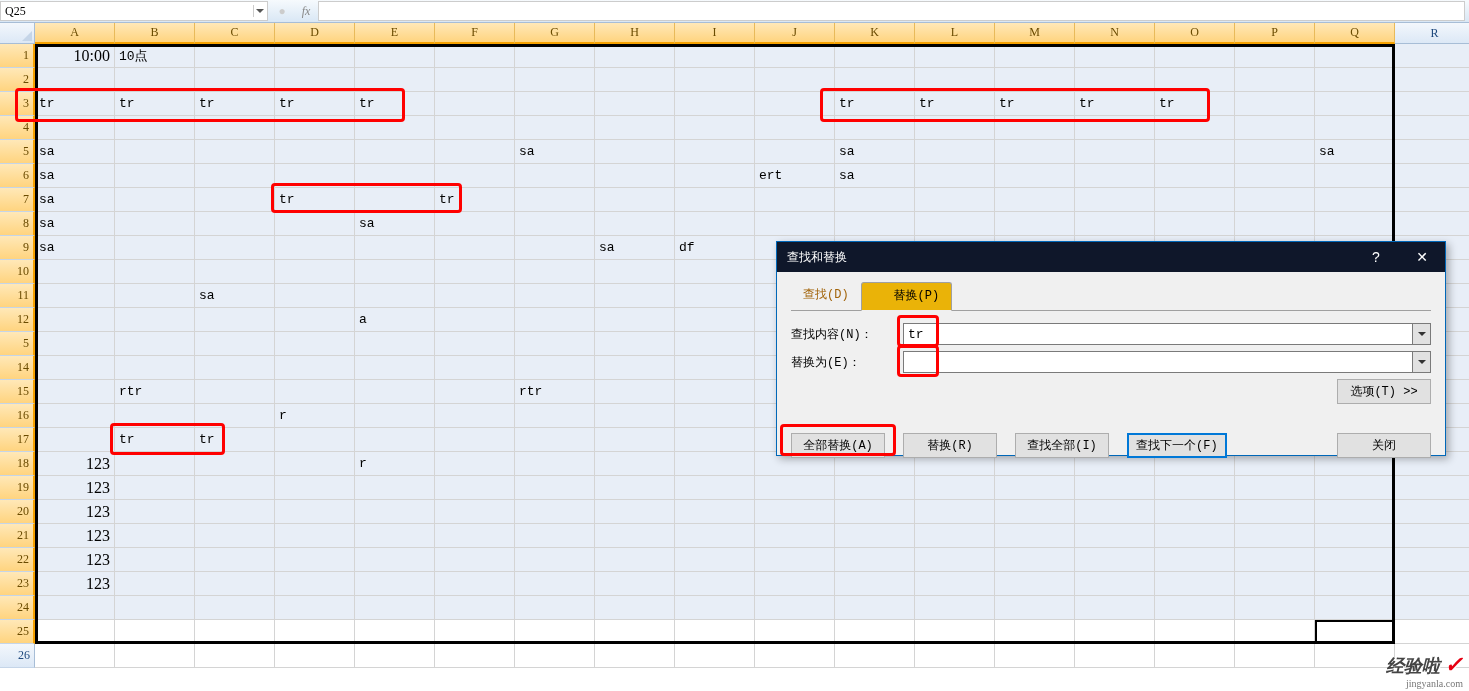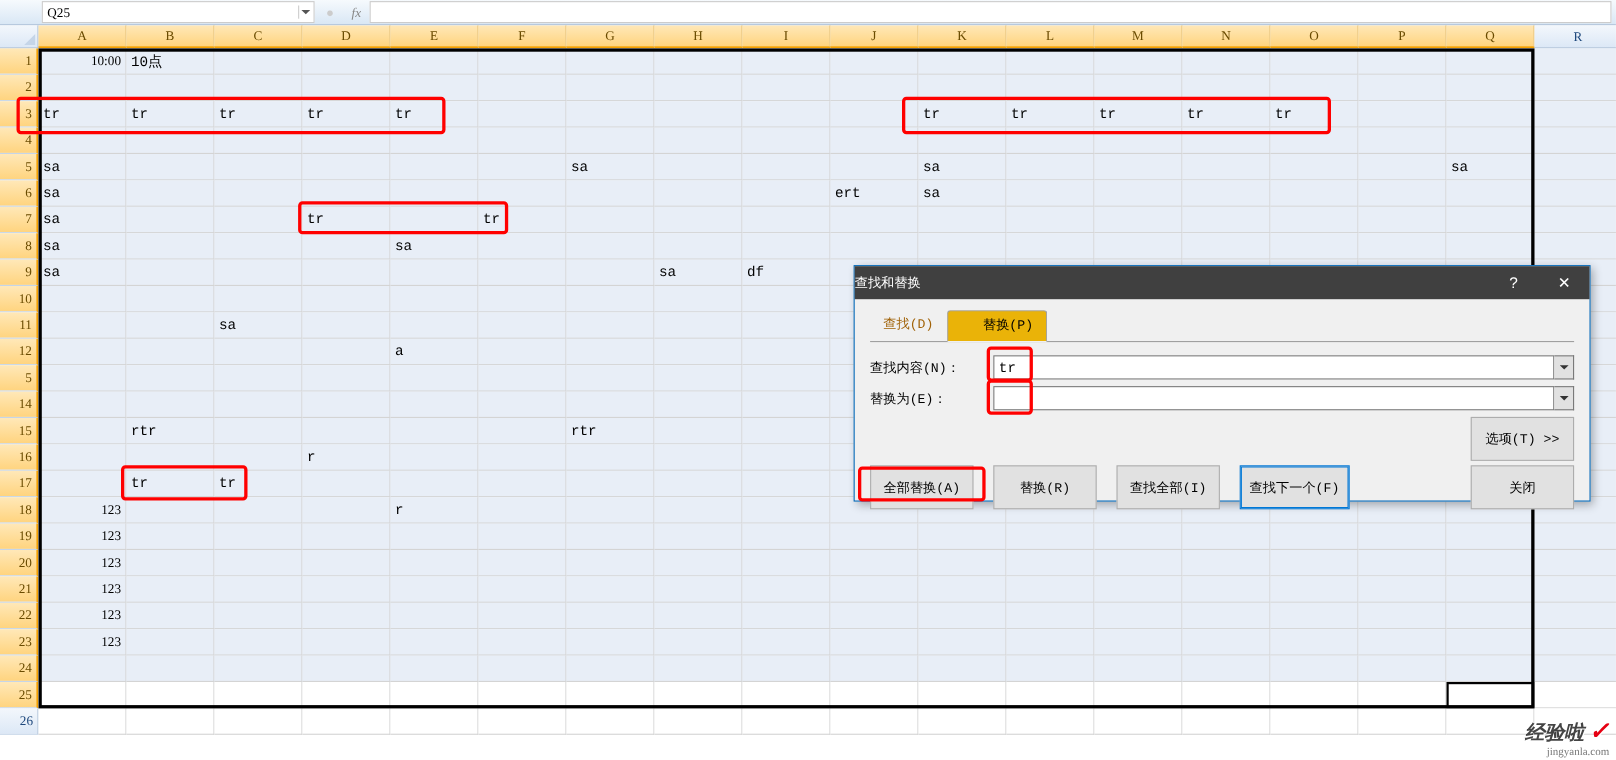--- a/index.html
+++ b/index.html
@@ -1,19 +1,19 @@
 <!DOCTYPE html>
 <html><head>
 <meta charset="utf-8">
 <style>
   * { box-sizing: border-box; margin: 0; padding: 0; }
   body { font-family: "Microsoft YaHei", Arial, sans-serif; font-size: 12px; background: #fff; overflow: hidden; width: 1469px; height: 691px; position: relative; }
   
   .formula-bar { height: 23px; background: linear-gradient(#f6fafd,#d9e7f5); border-bottom: 1px solid #a7bdd6; display: flex; align-items: center; }
-  .name-box { width: 248px; height: 20px; background: #fff; border: 1px solid #ccc; margin-left: 38px; padding: 0 4px; display: flex; align-items: center; font-family: Tahoma; position: relative; }
+  .name-box { width: 268px; height: 20px; background: #fff; border: 1px solid #ccc; padding: 0 4px; display: flex; align-items: center; font-family: Tahoma; position: relative; }
   .name-box-dd { position: absolute; right: 2px; top: 3px; width: 12px; height: 12px; border-left: 1px solid #ccc; display:flex; align-items:center; justify-content:center;}
   .name-box-dd::after { content:""; border-left:4px solid transparent; border-right:4px solid transparent; border-top:4px solid #555; }
   .fx-icons { display:flex; align-items:center; margin-left:6px; gap:8px; }
   .fx-btn { width:16px; height:16px; display:flex; align-items:center; justify-content:center; color:#888; font-style:italic; font-family:serif; font-size:12px; cursor:pointer;}
   .fx-cancel::before { content:"●"; color:#ccc; font-size:12px;}
   .formula-input { flex:1; height:20px; background:#fff; border:1px solid #ccc; margin-left:4px; margin-right:4px; padding:0 4px; font-family:Tahoma;}
   
   .sheet-container { position: relative; width: 1469px; height: 668px; overflow: hidden; }
   
   .corner { position:absolute; left:0; top:0; width:35px; height:21px; background: linear-gradient(#f3f7fc,#dce8f6); border-right:1px solid #a7bdd6; border-bottom:1px solid #a7bdd6; }
@@ -23,48 +23,48 @@
   .col-h { width:80px; height:21px; background: linear-gradient(#f3f7fc,#dce8f6); border-right:1px solid #c5d5e8; border-bottom:1px solid #a7bdd6; display:flex; align-items:center; justify-content:center; color:#1f497d; font-family:Tahoma; }
   .col-h.sel { background: linear-gradient(#ffe8b8,#ffd47f); color:#6a4b00; border-bottom:2px solid #f6a100; border-right:1px solid #e8ba5a;}
   
   .row-headers { position:absolute; left:0; top:21px; width:35px; }
   .row-h { width:35px; height:24px; background: linear-gradient(#f3f7fc,#dce8f6); border-right:1px solid #a7bdd6; border-bottom:1px solid #c5d5e8; display:flex; align-items:center; justify-content:flex-end; padding-right:4px; color:#1f497d; font-family:Tahoma;}
   .row-h.sel { background: linear-gradient(#ffe8b8,#ffd47f); color:#6a4b00; border-right:2px solid #f6a100; }
   
   .grid { position:absolute; left:35px; top:21px; }
   .row { display:flex; height:24px; }
   .cell { width:80px; height:24px; border-right:1px solid #d4d4d4; border-bottom:1px solid #d4d4d4; background:#e8eef7; padding:0 4px; display:flex; align-items:center; font-family: "Courier New", monospace; font-size:13px; overflow:hidden; white-space:nowrap;}
-  .cell.numcell { justify-content:flex-end; font-family: Tahoma; font-size:12px;}
+  .cell.numcell { justify-content:flex-end; font-family: Tahoma; font-size:16px;}
   .row.r25 .cell, .row.r26 .cell { background:#fff; }
   .row.r25 .cell.active { background:#fff; border:2px solid #000; padding:0 2px; }
   
   .selection-border { position:absolute; pointer-events:none; border:3px solid #000; }
   
   .red-box { position:absolute; pointer-events:none; border:3px solid #ff0000; border-radius:4px; }
   
   
   .dialog { position:absolute; left:776px; top:218px; width:670px; height:215px; background:#f0f0f0; border:1px solid #0067b8; box-shadow: 3px 3px 8px rgba(0,0,0,0.3); }
-  .dlg-title { height:30px; background:#404040; display:flex; align-items:center; padding-left:0; color:#fff; font-size:12px; }
+  .dlg-title { height:30px; background:#0f172a; display:flex; align-items:center; padding-left:10px; color:#fff; font-size:12px; }
   .dlg-title-spacer { flex:1; }
   .dlg-x { width:46px; height:30px; display:flex; align-items:center; justify-content:center; color:#fff; font-size:14px; cursor:pointer; }
   .dlg-help { width:46px; height:30px; display:flex; align-items:center; justify-content:center; color:#fff; font-size:14px; cursor:pointer; }
   .dlg-body { padding: 10px 14px 0 14px; position:relative; }
   .tabs { display:flex; border-bottom:1px solid #a0a0a0; margin-bottom:12px; }
   .tab { padding:4px 12px 6px; cursor:pointer; font-family:SimSun,"Courier New"; }
   .tab.active { background:#eab308; border:1px solid #a0a0a0; border-bottom:1px solid #f0f0f0; margin-bottom:-1px; border-radius:3px 3px 0 0;padding-left:32px;}
   .tab:not(.active) { color:#a16207; }
   .form-row { display:flex; align-items:center; margin-bottom:6px; }
   .form-label { width:112px; text-align:left; font-family:SimSun,"Courier New"; }
   .form-input { flex:1; height:22px; border:1px solid #7a7a7a; background:#fff; padding:0 4px; font-family:"Courier New",monospace; font-size:13px;}
   .form-dd { width:18px; height:22px; border:1px solid #7a7a7a; border-left:none; background:#e1e1e1; display:flex; align-items:center; justify-content:center; cursor:pointer;}
   .form-dd::after { content:""; border-left:4px solid transparent; border-right:4px solid transparent; border-top:4px solid #333; }
   .dlg-opts { text-align:right; margin-top:6px; }
-  .btn { display:inline-flex; align-items:center; justify-content:center; height:40px; min-width:94px; padding:0 8px; background:#e1e1e1; border:1px solid #adadad; cursor:pointer; font-family:SimSun,"Courier New"; font-size:12px;}
+  .btn { display:inline-flex; align-items:center; justify-content:center; height:25px; min-width:94px; padding:0 8px; background:#e1e1e1; border:1px solid #adadad; cursor:pointer; font-family:SimSun,"Courier New"; font-size:12px;}
   .btn.focus { border:1px solid #0078d7; box-shadow: inset 0 0 0 1px #0078d7; }
-  .dlg-buttons { display:flex; gap:18px; margin-top:4px; justify-content:flex-start; }
+  .dlg-buttons { display:flex; gap:18px; margin-top:29px; justify-content:flex-start; }
   .dlg-buttons .spacer { flex:1; }
   
   .watermark { position:absolute; right:6px; bottom:2px; font-style:italic; font-weight:bold; font-size:18px; color:#444; font-family: "Comic Sans MS", cursive; text-shadow:1px 1px 0 #fff;}
   .watermark .check { color:#e60012; font-size:22px; }
 </style>
 </head>
 <body>
 
 <div class="formula-bar">
   <div class="name-box">

